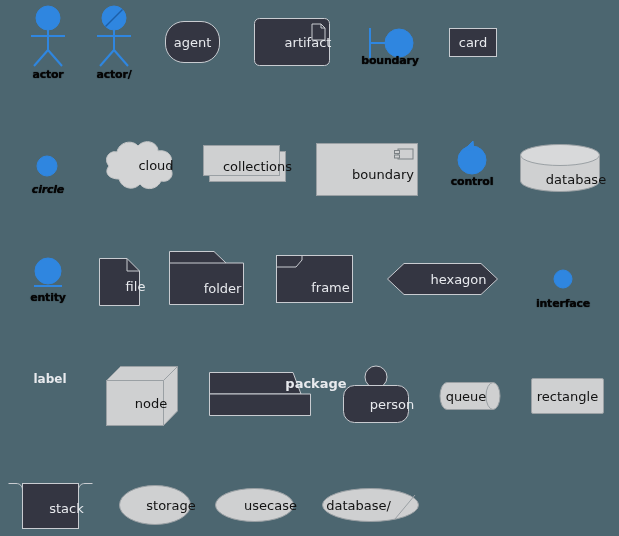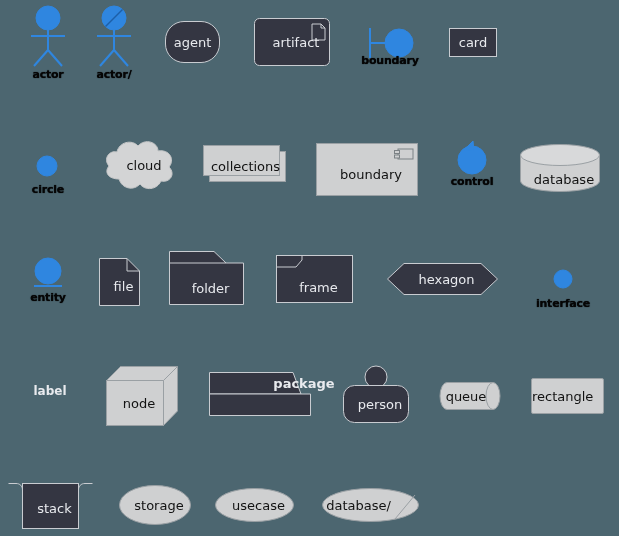--- a/index.html
+++ b/index.html
@@ -36,31 +36,31 @@
   
   .darkbox{
     background:#343642;
     border:1px solid #c9ccd1;
     display:flex;align-items:center;justify-content:center;
     box-sizing:border-box;
   }
   .lightbox{
     background:#cfd0d1;
     border:1px solid #9aa0a4;
-    display:flex;align-items:center;
+    display:flex;align-items:center;justify-content:center;
     box-sizing:border-box;
   }
 
   
   .actor svg{display:block;}
   
   .svgwrap svg{display:block;overflow:visible;}
 
   .centered-text{
-    position:absolute;left:4px;top:0;width:100%;height:100%;
+    position:absolute;left:16px;top:0;width:100%;height:100%;
     display:flex;align-items:center;justify-content:center;
     pointer-events:none;
   }
   .bold{font-weight:bold;}
 </style>
 </head>
 <body>
 
 <div class="canvas">
 
@@ -113,21 +113,21 @@
 
   <div class="shape darkbox" style="left:449px;top:28px;width:48px;height:29px;">
     <span class="lbl-dark">card</span>
   </div>
 
   <div class="shape svgwrap" style="left:36px;top:155px;">
     <svg width="22" height="22" viewBox="0 0 22 22">
       <circle cx="11" cy="11" r="10" fill="#2f86e0" stroke="#2f86e0" stroke-width="1"></circle>
     </svg>
   </div>
-  <div class="caption" style="left:20px;top:183px;width:56px;">circle</div>
+  <div class="caption" style="left:20px;top:183px;width:56px;font-style:italic;">circle</div>
 
   <div class="shape svgwrap" style="left:101px;top:137px;">
     <svg width="78" height="56" viewBox="0 0 78 56">
       <path d="M18 42
                C7 42 3 35 8 29
                C2 22 8 13 16 15
                C18 5 31 2 37 9
                C44 1 57 5 57 14
                C69 12 74 23 68 30
                C75 37 69 46 60 44
@@ -226,21 +226,21 @@
       </div>
   </div>
 
   <div class="shape svgwrap" style="left:553px;top:269px;">
     <svg width="20" height="20" viewBox="0 0 20 20">
       <circle cx="10" cy="10" r="9" fill="#2f86e0" stroke="#2f86e0" stroke-width="1"></circle>
     </svg>
   </div>
   <div class="caption" style="left:531px;top:297px;width:64px;">interface</div>
 
-  <div class="shape" style="left:22px;top:380px;width:56px;text-align:center;">
+  <div class="shape" style="left:22px;top:368px;width:56px;text-align:center;">
     <span class="lbl-dark bold" style="font-size:12px;">label</span>
   </div>
 
   <div class="shape svgwrap" style="left:106px;top:366px;">
     <svg width="72" height="60" viewBox="0 0 72 60">
       <path d="M0.5 14.5 L14.5 0.5 L71.5 0.5 L71.5 45 L57.5 59.5 L0.5 59.5 Z" fill="#cfd0d1" stroke="#9aa0a4" stroke-width="1"></path>
       <path d="M0.5 14.5 L57.5 14.5 L57.5 59.5" fill="none" stroke="#9aa0a4" stroke-width="1"></path>
       <path d="M57.5 14.5 L71.5 0.5" fill="none" stroke="#9aa0a4" stroke-width="1"></path>
       <path d="M14.5 0.5 L14.5 0.5" fill="none" stroke="#9aa0a4" stroke-width="1"></path>
       <path d="M0.5 14.5 L57.5 14.5 L57.5 59.5 L0.5 59.5 Z" fill="#cfd0d1" stroke="#9aa0a4" stroke-width="1"></path>

